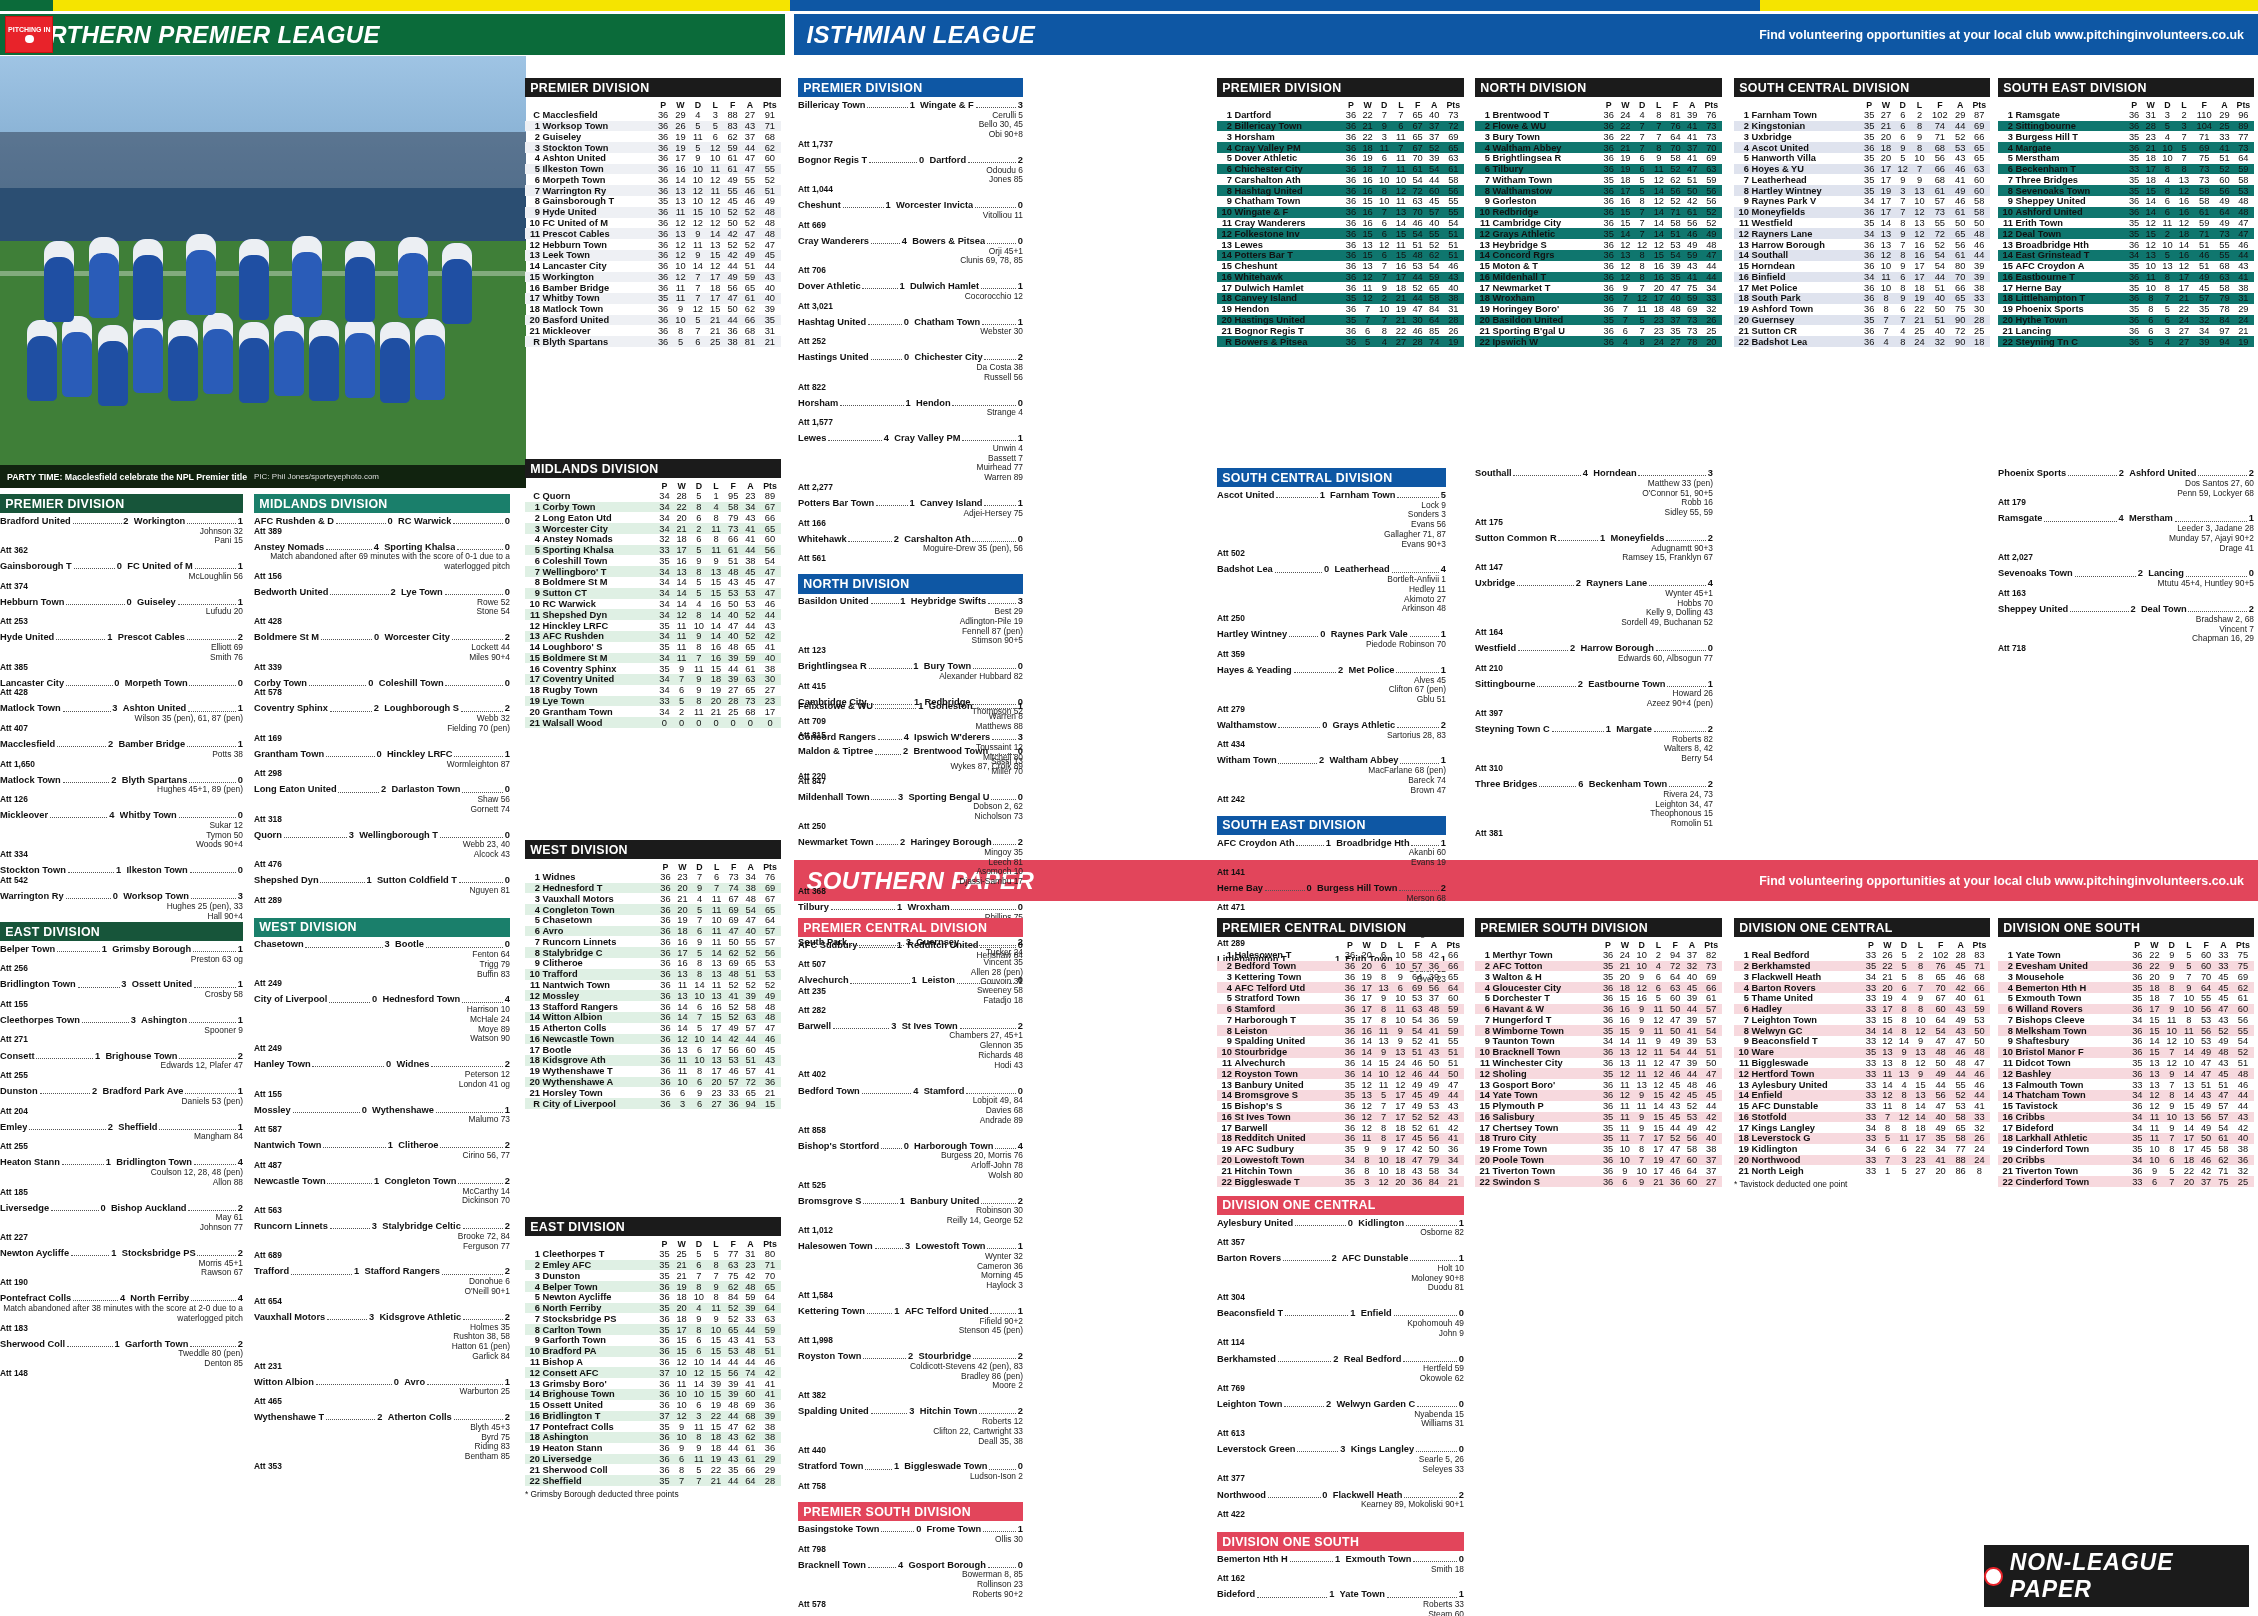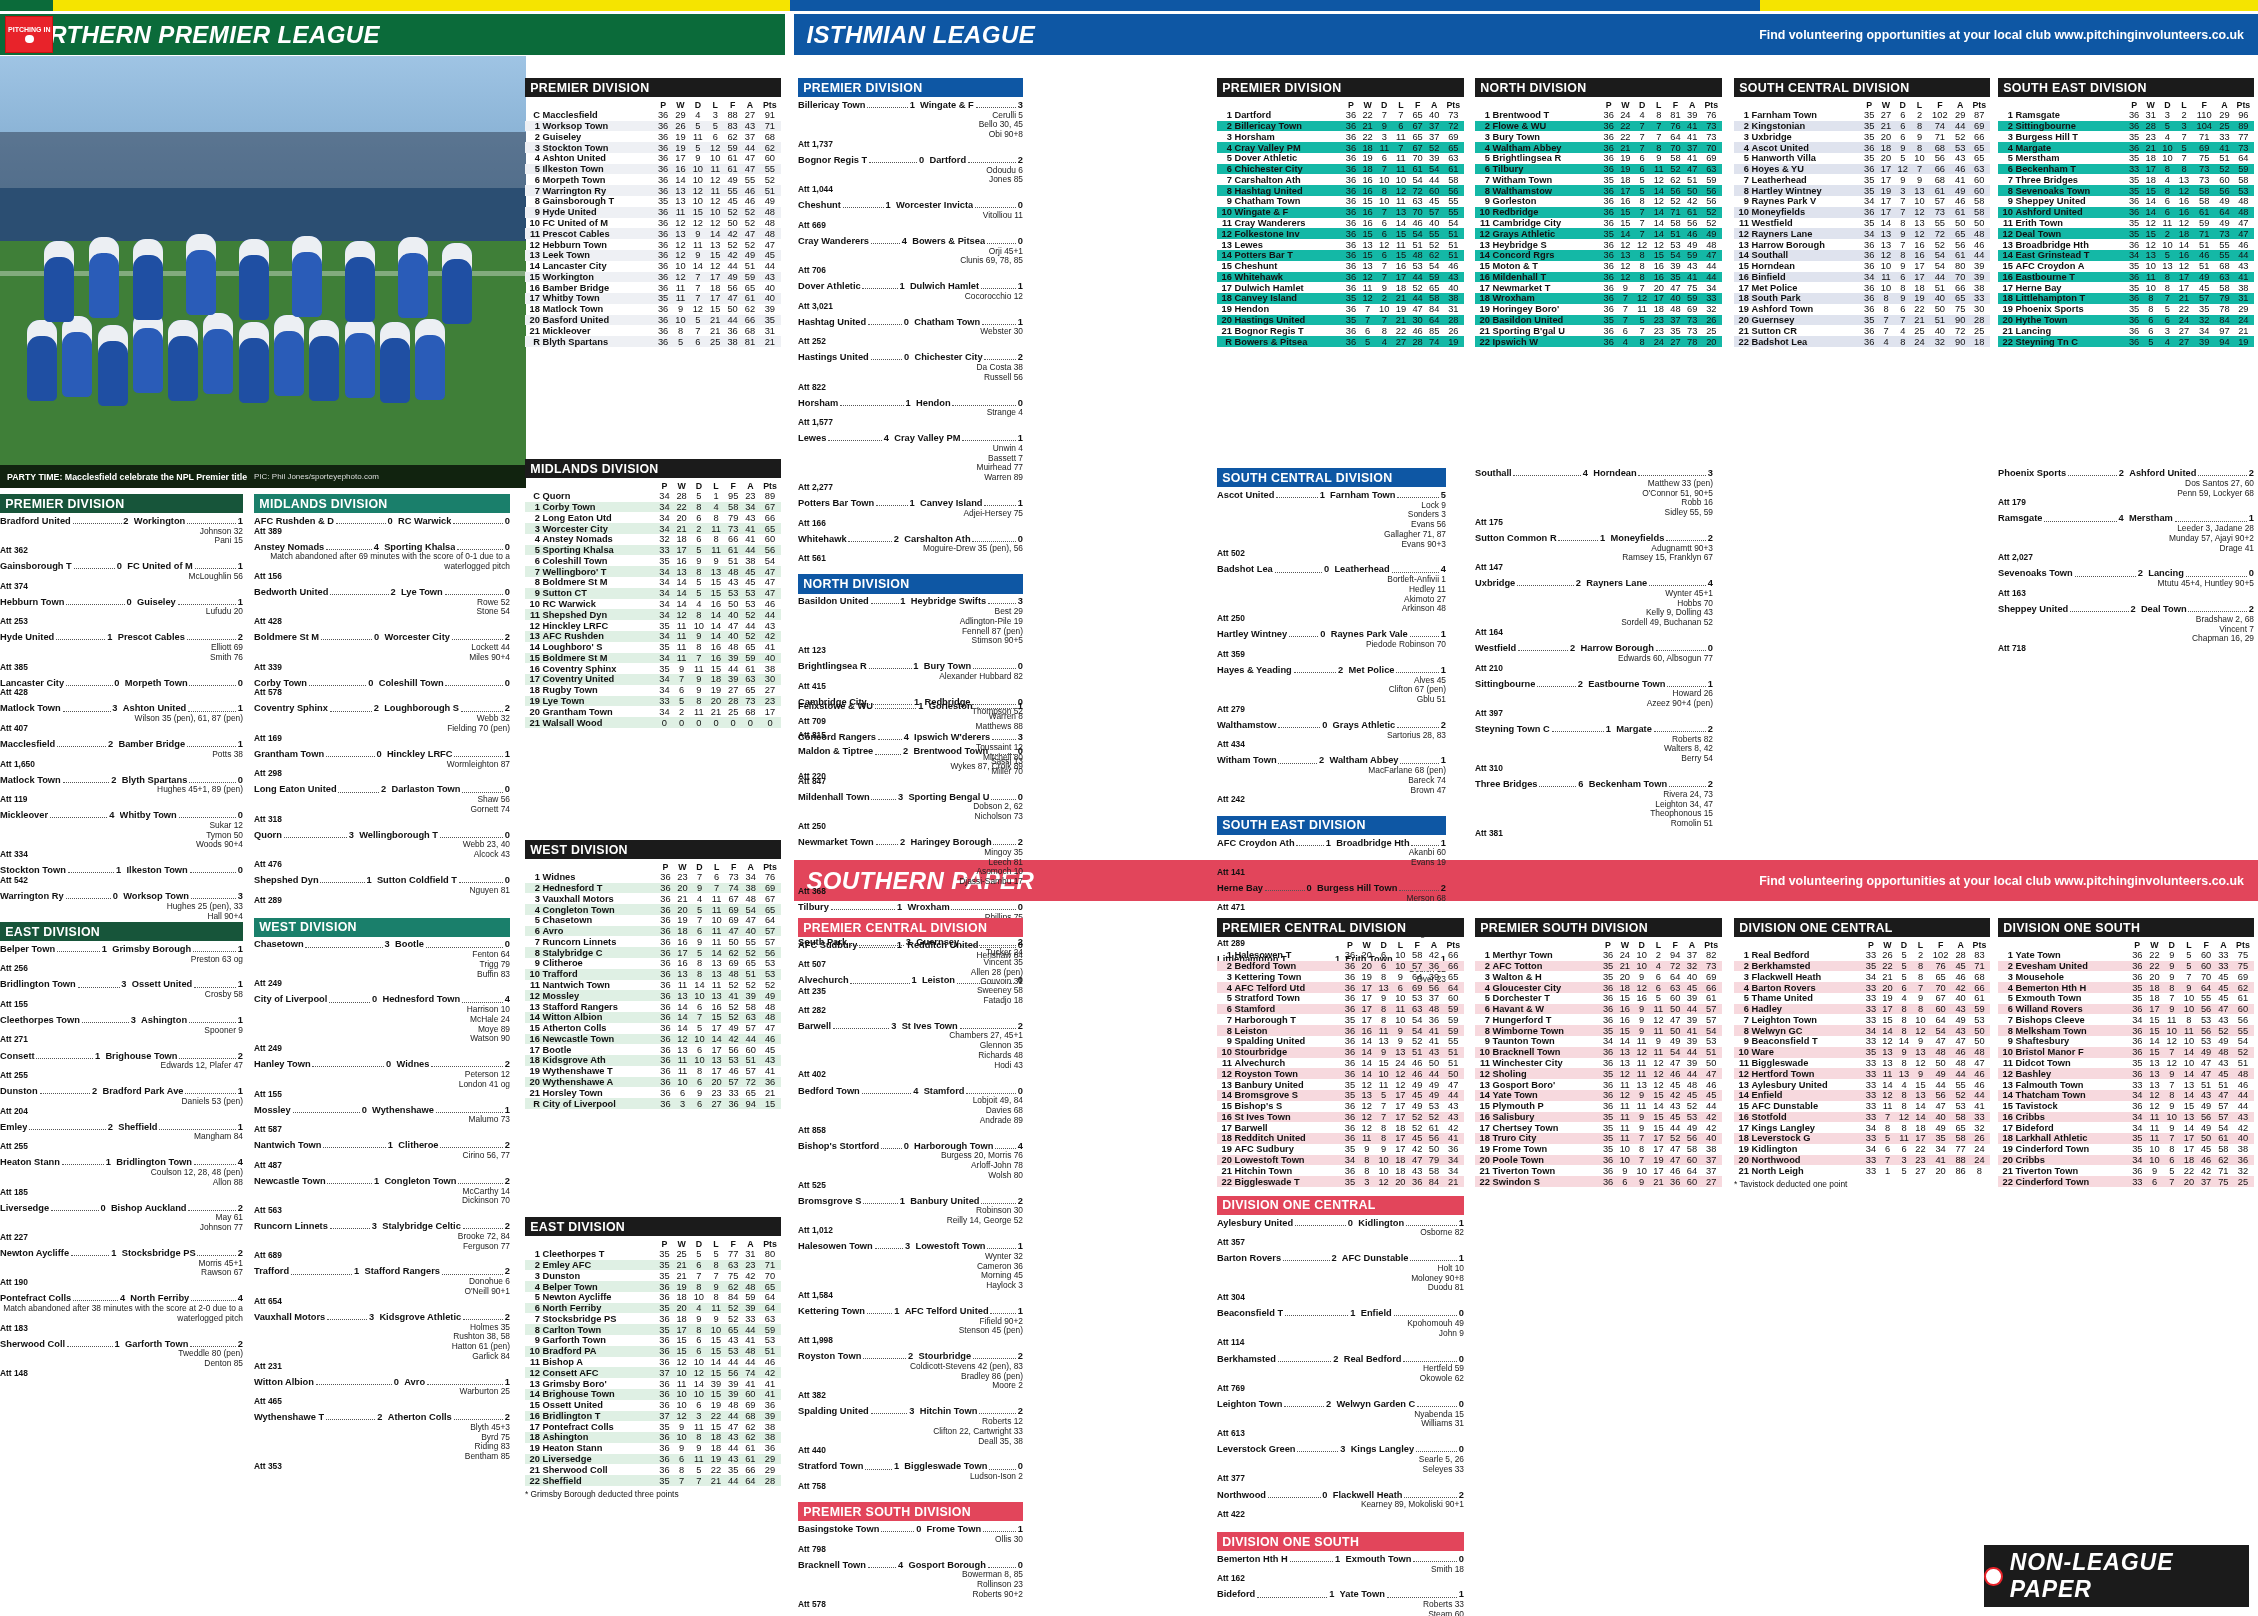--- a/index.html
+++ b/index.html
@@ -81,21 +81,21 @@
   
   table.lt { border-collapse:collapse; width:100%; font-size:9.3px; }
   table.lt th { font-weight:bold; text-align:center; padding:0 0.9px; font-size:8.8px;}
   table.lt th.team, table.lt td.team { text-align:left; }
   table.lt td { padding:0.4px 0.9px; text-align:center; white-space:nowrap; }
   table.lt td.team { text-align:left; font-weight:bold; }
   table.lt tr.alt { background:#eef0f4; }
   table.lt tr.shade1 { background:#dfe3ee; }
   table.lt tr.pink { background:#f7d9de; }
   table.lt tr.grn { background:#dff0e4; }
-  table.lt tr.blu { background:#14b8a6;margin-top:40px; }
+  table.lt tr.blu { background:#0f766e;margin-top:40px; }
 
   
   .res { font-size:9.3px; line-height:1.16; }
   .res .r { display:flex; justify-content:space-between; font-weight:bold; white-space:nowrap;}
   .res .r .h { overflow:hidden; }
   .res .r .dots { flex:1; border-bottom:0.9px dotted #555; margin:0 1.8px 2.6px 1.8px; }
   .res .note { font-weight:normal; font-size:8.4px; text-align:right; color:#222; }
   .res .att { font-weight:bold; font-size:8.4px; margin-bottom:1.8px; }
   .res .spacer { height:3.5px; }
   .footnote { font-size:8.4px; margin-top:2.6px; }
@@ -258,21 +258,21 @@
         <div class="r">
           <span class="h">Matlock Town</span>
           <span class="dots"></span>
           <span>2</span>
           <span style="width:5.3px"></span>
           <span class="h">Blyth Spartans</span>
           <span class="dots"></span>
           <span>0</span>
         </div>
         <div class="note">Hughes 45+1, 89 (pen)</div>
-        <div class="att">Att 119</div>
+        <div class="att">Att 126</div>
         <div class="spacer"></div>
         <div class="r">
           <span class="h">Mickleover</span>
           <span class="dots"></span>
           <span>4</span>
           <span style="width:5.3px"></span>
           <span class="h">Whitby Town</span>
           <span class="dots"></span>
           <span>0</span>
         </div>

